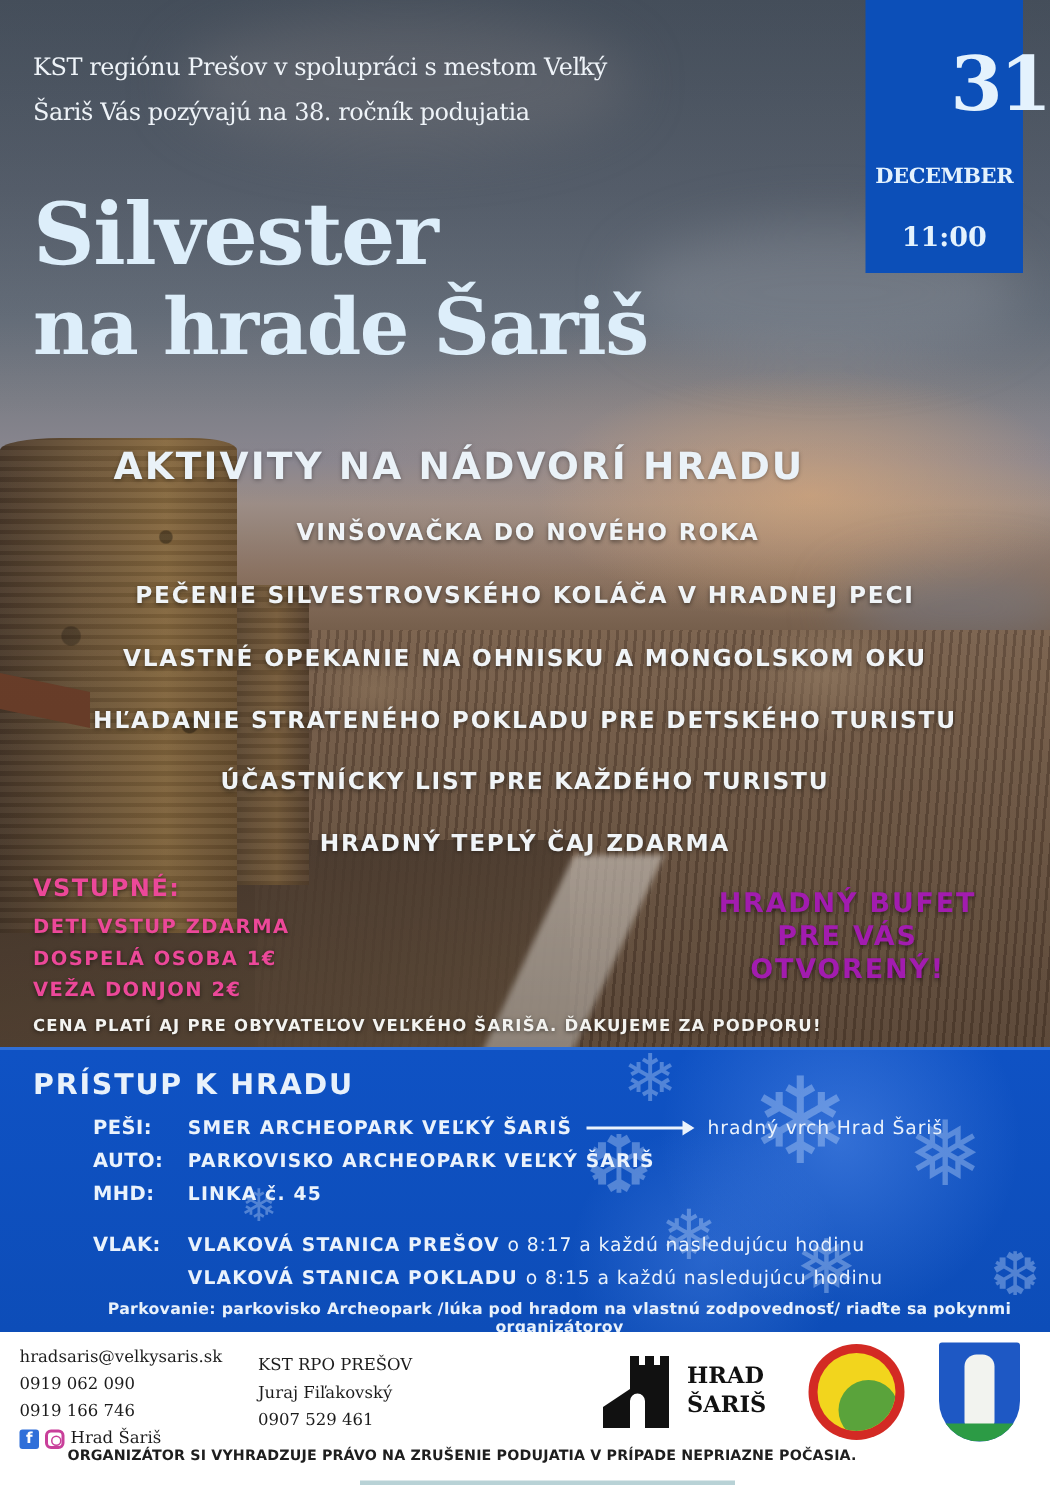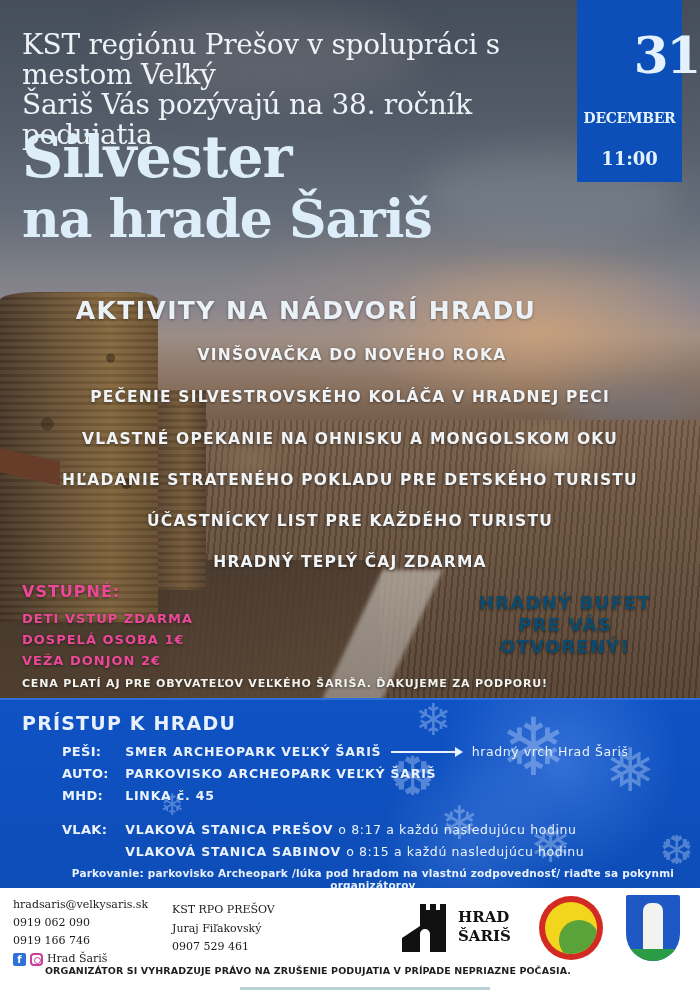--- a/index.html
+++ b/index.html
@@ -51,21 +51,21 @@
   }
   .hillside {
     position: absolute; left: 0; top: 560px; width: 380px; height: 140px;
     background: linear-gradient(170deg, rgba(70,55,45,0.85), rgba(100,80,60,0.85));
   }
   .hero-shade { position: absolute; inset: 0; background: linear-gradient(180deg, rgba(40,45,55,0.25), rgba(0,0,0,0) 40%, rgba(0,0,0,0.1) 100%); }
 
   
   .intro {
     position: absolute; left: 22px; top: 30px; width: 560px;
-    font-family: "DejaVu Serif", serif; font-size: 28px; line-height: 30px;
+    font-family: "DejaVu Serif", serif; font-size: 16px; line-height: 30px;
     color: #eef3f8; letter-spacing: -0.3px;
   }
   .title {
     position: absolute; left: 22px; top: 127px;
     font-family: "DejaVu Serif", serif; font-weight: bold;
     color: #ddeefa; font-size: 57px; line-height: 60px; letter-spacing: -1px;
   }
   .title .l2 { display: block; font-size: 52px; margin-top: 2px; }
 
   .date-box {
@@ -94,21 +94,21 @@
   .adm { position: absolute; left: 22px; top: 582px; color: #ec4899; font-weight: bold; text-shadow: 0 1px 3px rgba(0,0,0,0.5); }
   .adm .h { font-size: 16px; letter-spacing: 1px; margin-bottom: 7px; }
   .adm .row { font-size: 13px; letter-spacing: 1px; line-height: 21px; }
   .adm-note {
     position: absolute; left: 22px; top: 677px; font-size: 11px; font-weight: bold;
     color: #f3f3f0; letter-spacing: 0.8px; text-shadow: 0 1px 3px rgba(0,0,0,0.5);
   }
   .bufet {
     position: absolute; left: 455px; top: 592px; width: 220px; text-align: center;
     font-weight: bold; font-size: 18px; line-height: 22px; letter-spacing: 1.2px;
-    color: #0c4a6e; text-shadow: 0 1px 3px rgba(0,0,0,0.5);
+    color: #a21caf; text-shadow: 0 1px 3px rgba(0,0,0,0.5);
   }
 
   
   .access {
     position: absolute; left: 0; top: 698px; width: 700px; height: 190px; overflow: hidden;
     background:
       radial-gradient(circle at 560px 60px, rgba(120,170,255,0.35), rgba(0,0,0,0) 120px),
       radial-gradient(circle at 470px 140px, rgba(120,170,255,0.25), rgba(0,0,0,0) 90px),
       linear-gradient(180deg, #0f52c4 0%, #0d4db8 100%);
     border-top: 2px solid #2f6fd8;
@@ -228,21 +228,21 @@
     <span class="lbl">MHD:</span>
     <span class="val">LINKA č. 45</span>
   </div>
   <div class="acc-row" style="top:122px;">
     <span class="lbl">VLAK:</span>
     <span class="val">VLAKOVÁ STANICA PREŠOV</span>
     <span class="thin">o 8:17 a každú nasledujúcu hodinu</span>
   </div>
   <div class="acc-row" style="top:144px;">
     <span class="lbl"></span>
-    <span class="val">VLAKOVÁ STANICA SABINOV</span>
+    <span class="val">VLAKOVÁ STANICA POKLADU</span>
     <span class="thin">o 8:15 a každú nasledujúcu hodinu</span>
   </div>
 
   <div class="parking">Parkovanie: parkovisko Archeopark /lúka pod hradom na vlastnú zodpovednosť/ riaďte sa pokynmi organizátorov</div>
 </div>
 
 <div class="footer">
   <div class="contact">
     <div>hradsaris@velkysaris.sk</div>
     <div>0919 062 090</div>

